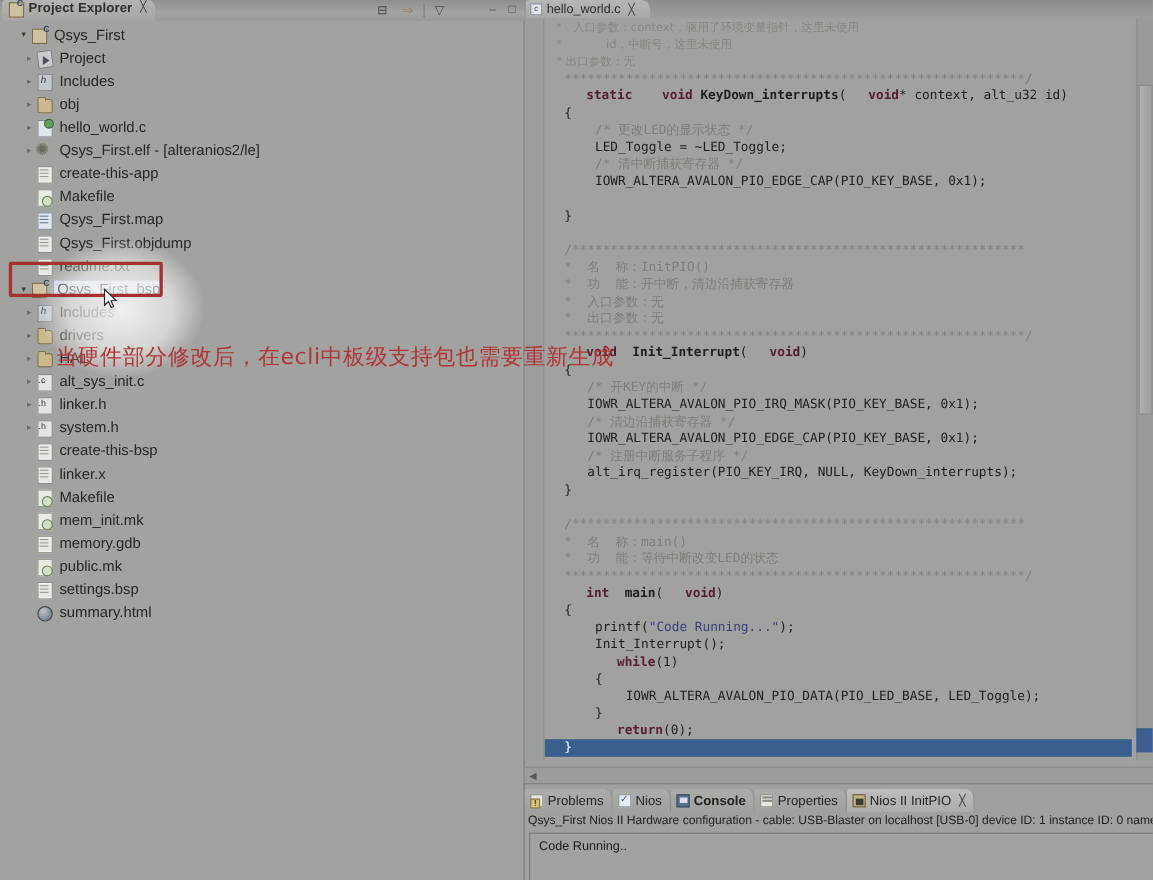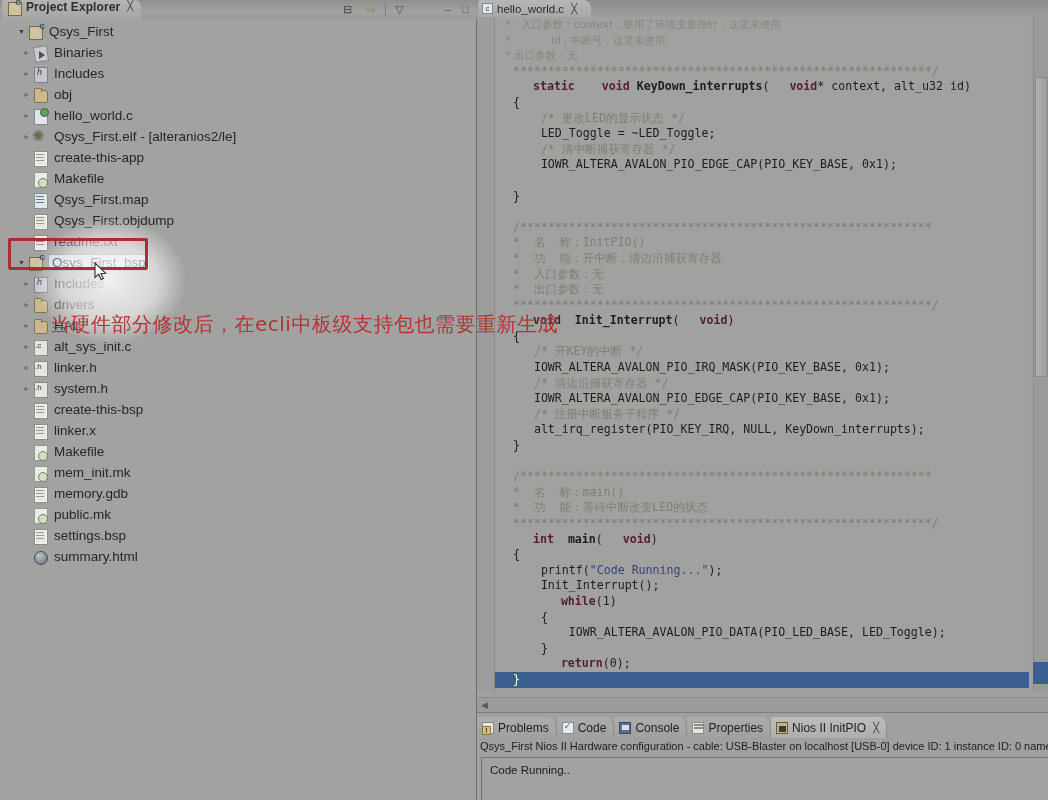--- a/index.html
+++ b/index.html
@@ -264,21 +264,21 @@
   }
   .c-tab {
     height: 21px; display: flex; align-items: center; gap: 4px;
     padding: 0 7px 0 5px; font-size: 12px; color: #23231f;
     background: linear-gradient(to bottom,#adadaa,#a0a09c);
     border-top-left-radius: 3px; border-top-right-radius: 8px;
     border-right: 1px solid #8d8d89;
     white-space: nowrap;
   }
   .c-tab.active { background: linear-gradient(to bottom,#bdbdba,#aeaeaa); }
-  .c-tab.bold { font-weight: normal; margin-top: 28px; }
+  .c-tab.bold { font-weight: bold; margin-top: 28px; }
   .c-ico { width: 12px; height: 12px; position: relative; }
   .c-ico.problems { background:#e7e7df; border:1px solid #8a8a82; }
   .c-ico.problems::after{
     content:"!"; position:absolute; left:-1px; bottom:-2px; font-size:8px;
     color:#000; background:#e8c33a; border:1px solid #8a7320; line-height:7px;
     width:7px; text-align:center; border-radius:1px;
   }
   .c-ico.tasks { background:#e4ecf4; border:1px solid #7d90a4; }
   .c-ico.tasks::after{ content:"\2713"; position:absolute; left:1px; top:-2px; font-size:9px; color:#2a5ea8;}
   .c-ico.console { background:#4a6fa8; border:1px solid #2d4a74; }
@@ -332,21 +332,21 @@
 
     <div id="tree">
         <div class="row ind0">
           <span class="arrow open"></span>
           <span class="ico proj"></span>
           <span class="lbl">Qsys_First</span>
         </div>
         <div class="row ind1">
           <span class="arrow closed"></span>
           <span class="ico bin"></span>
-          <span class="lbl">Binaries</span>
+          <span class="lbl">Project</span>
         </div>
         <div class="row ind1">
           <span class="arrow closed"></span>
           <span class="ico incl"></span>
           <span class="lbl">Includes</span>
         </div>
         <div class="row ind1">
           <span class="arrow closed"></span>
           <span class="ico folder"></span>
           <span class="lbl">obj</span>
@@ -497,21 +497,21 @@
   <div id="blue-marker"></div>
 
   <div id="console-pane">
     <div id="console-tabs">
         <div class="c-tab">
           <span class="c-ico problems"></span>
           <span>Problems</span>
         </div>
         <div class="c-tab">
           <span class="c-ico tasks"></span>
-          <span>Code</span>
+          <span>Nios</span>
         </div>
         <div class="c-tab bold">
           <span class="c-ico console"></span>
           <span>Console</span>
         </div>
         <div class="c-tab">
           <span class="c-ico props"></span>
           <span>Properties</span>
         </div>
         <div class="c-tab active">

